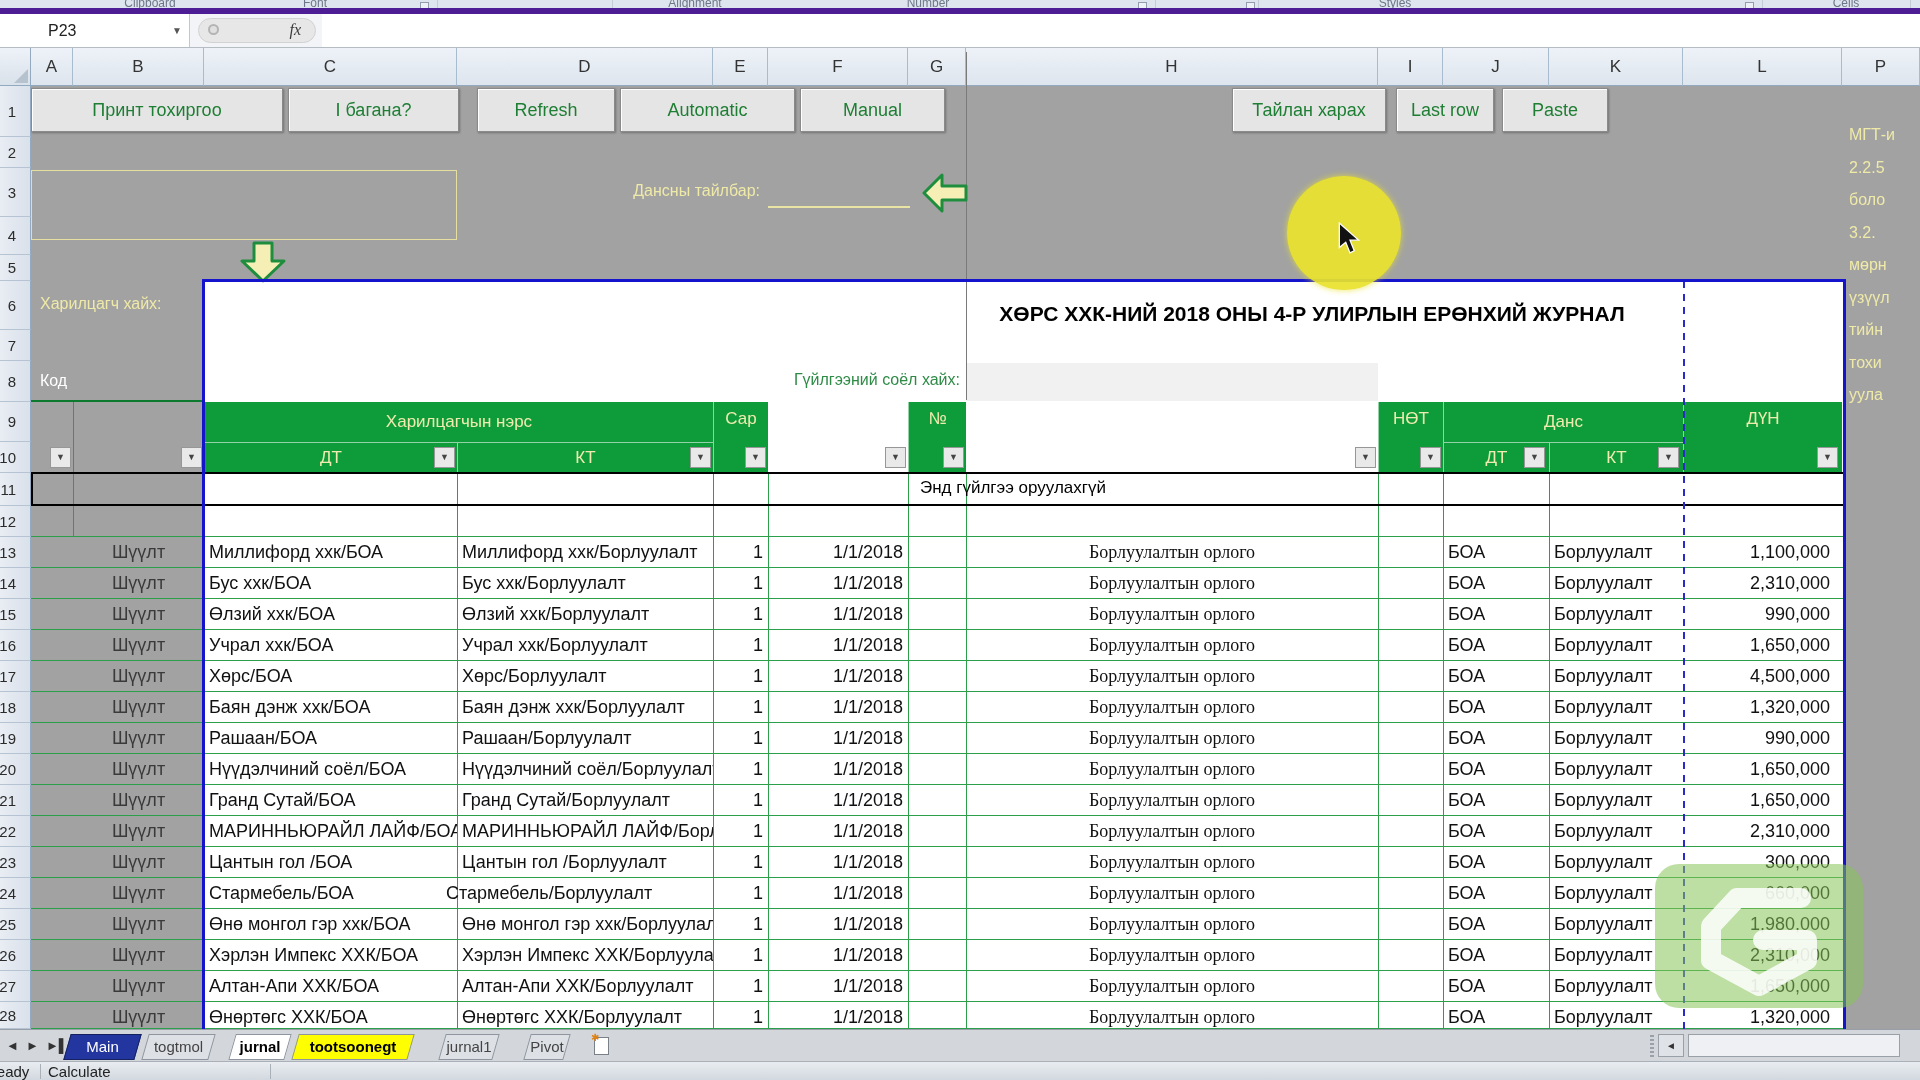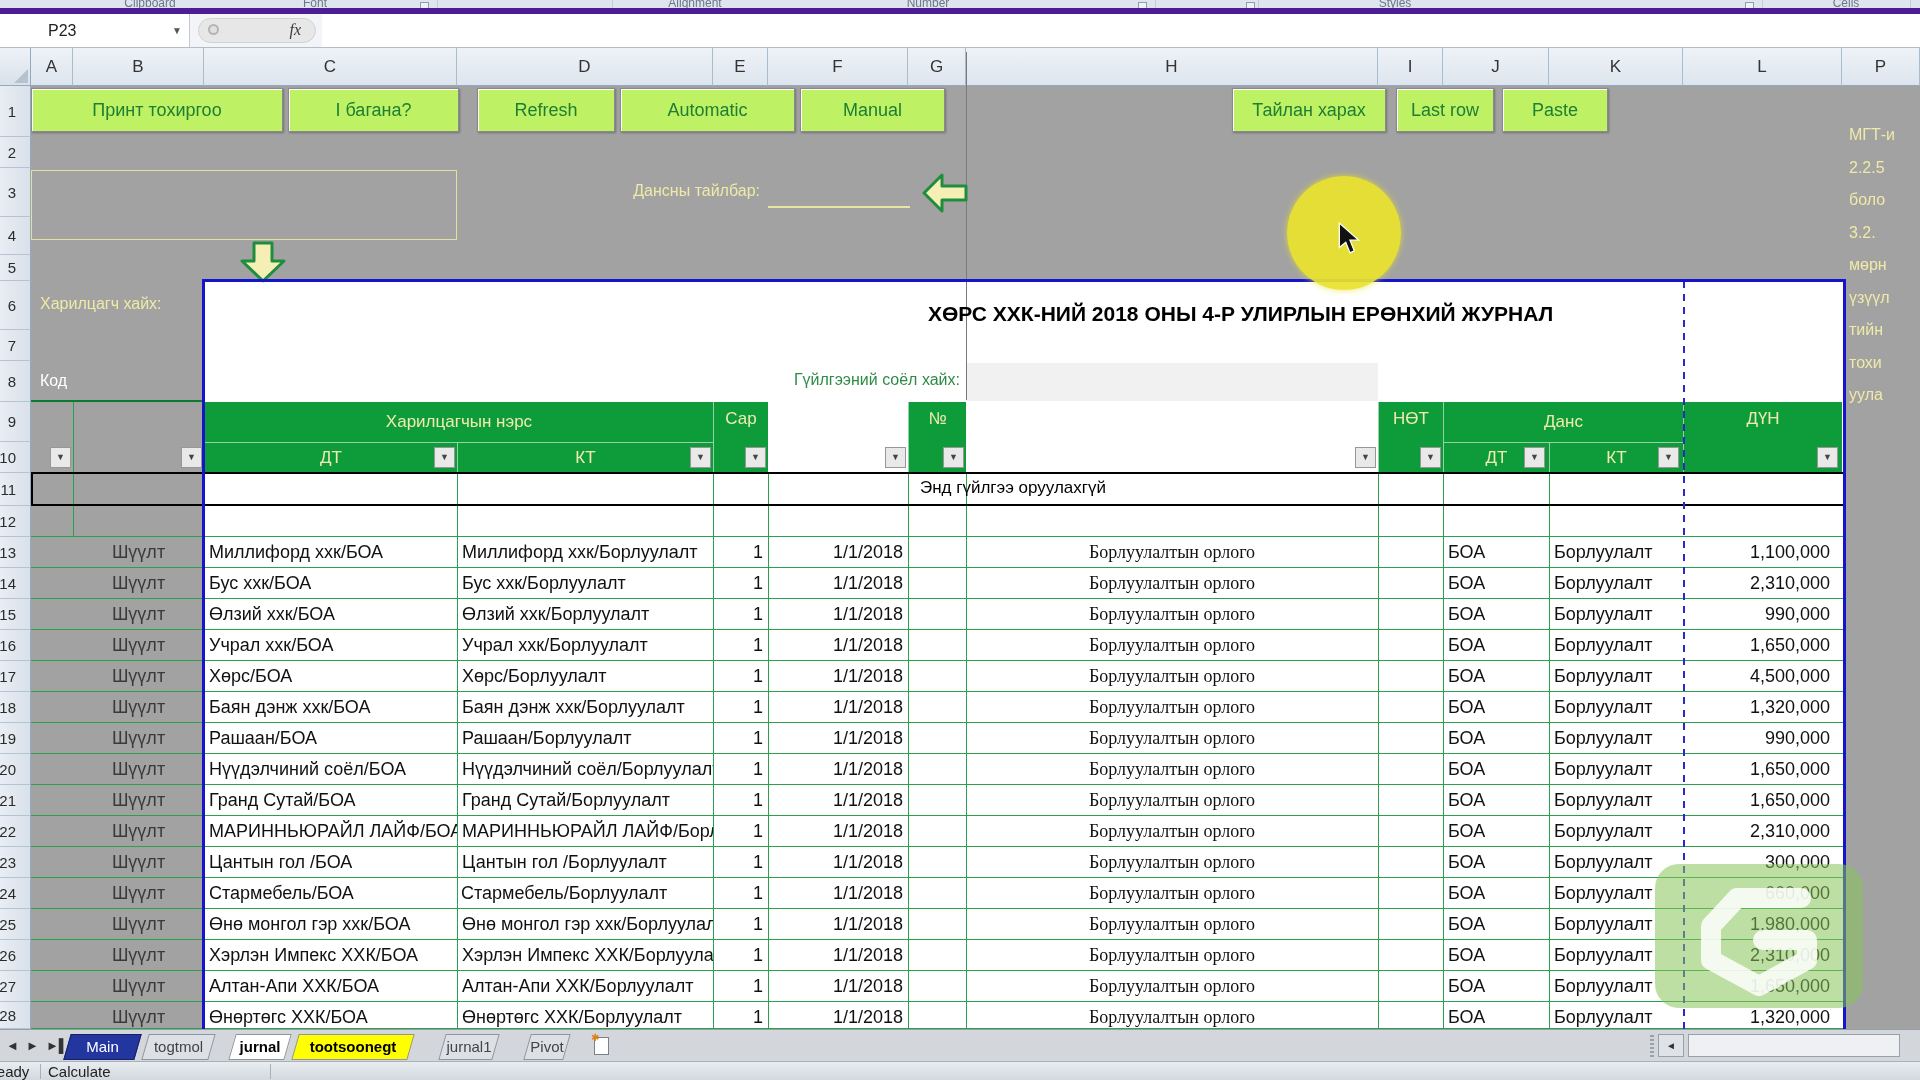--- a/index.html
+++ b/index.html
@@ -27,28 +27,28 @@
   #corner{position:absolute;left:0;top:0;width:31px;height:38px;background:linear-gradient(#eef2f8,#d9e1ea);border-right:1px solid #93a9bf;border-bottom:1px solid #93a9bf;box-sizing:border-box;}
   #corner::after{content:"";position:absolute;right:2px;bottom:2px;width:0;height:0;border-left:14px solid transparent;border-bottom:14px solid #b7c2cf;}
   .col-h{position:absolute;top:0;height:38px;line-height:38px;text-align:center;background:linear-gradient(#eef2f8,#dde5ee);border-right:1px solid #a8bccf;border-bottom:1px solid #93a9bf;box-sizing:border-box;color:#333;font-size:17px;}
 
   
   .row-h{position:absolute;left:0;width:31px;background:linear-gradient(90deg,#e9edf4,#d9e1ea);border-right:1px solid #93a9bf;border-bottom:1px solid #b5c3d3;box-sizing:border-box;overflow:hidden;}
   .row-h span{position:absolute;left:-24px;top:0;width:40px;height:100%;display:flex;align-items:center;justify-content:flex-end;font-size:15px;color:#2b2b2b;}
   .navy{position:absolute;left:0;width:6px;background:#1c2f80;}
 
   
-  .xbtn{position:absolute;top:88px;height:44px;background:#bef264;border:1px solid #8a8a8a;box-shadow:inset 1px 1px 0 #fff,1px 1px 2px rgba(0,0,0,.3);color:#1e7e34;font-size:18px;display:flex;align-items:center;justify-content:center;box-sizing:border-box;cursor:default;}
+  .xbtn{position:absolute;top:88px;height:44px;background:#e5e5e5;border:1px solid #8a8a8a;box-shadow:inset 1px 1px 0 #fff,1px 1px 2px rgba(0,0,0,.3);color:#1e7e34;font-size:18px;display:flex;align-items:center;justify-content:center;box-sizing:border-box;cursor:default;}
 
   .ylbl{position:absolute;color:#efeaa8;font-size:16px;white-space:nowrap;}
   #tablebg{position:absolute;left:204px;top:281px;width:1640px;height:748px;background:#fff;}
   #utga-input{position:absolute;left:966px;top:363px;width:412px;height:38px;background:#f1f1f1;}
   #ybox{position:absolute;left:31px;top:170px;width:426px;height:70px;border:1px solid #e6e0a0;box-sizing:border-box;}
   #underline{position:absolute;left:768px;top:206px;width:142px;height:2px;background:#e9e3a4;}
-  #title{position:absolute;left:928px;top:302px;width:700px;font-weight:bold;font-size:21px;color:#000;white-space:nowrap;}
+  #title{position:absolute;left:962px;top:302px;width:700px;text-align:center;font-weight:bold;font-size:21px;color:#000;white-space:nowrap;}
   #guilgee{position:absolute;left:610px;top:371px;width:350px;text-align:right;color:#2e8b46;font-size:16px;}
   #kod{position:absolute;left:40px;top:372px;color:#fff;font-size:16px;}
   #noentry{position:absolute;left:713px;top:478px;width:600px;text-align:center;font-size:17px;color:#000;}
 
   
   .gh{position:absolute;background:#0e9c3a;color:#f0ecaf;font-size:17px;text-align:center;box-sizing:border-box;border-left:1px solid rgba(255,255,255,.55);}
   .gh-top{padding-top:7px;}
   .fbtn{position:absolute;top:447px;width:21px;height:21px;background:#e9e9e9;border:1px solid #979797;box-sizing:border-box;color:#444;font-size:9px;line-height:18px;text-align:center;}
 
   
@@ -313,21 +313,21 @@
         <div class="dcell c-right" style="left: 682px; width: 55px;">1</div>
         <div class="dcell c-right" style="left: 737px; width: 140px;">1/1/2018</div>
         <div class="dcell c-center" style="left: 935px; width: 412px;">Борлуулалтын орлого</div>
         <div class="dcell c-left" style="left: 1412px; width: 106px;">БОА</div>
         <div class="dcell c-left" style="left: 1518px; width: 134px;">Борлуулалт</div>
         <div class="dcell c-amt" style="left: 1652px; width: 159px;">300,000</div>
       </div>
       <div class="drow" style="top: 878px; height: 31px;">
         <div class="dcell c-filter" style="left: 42px; width: 131px;">Шүүлт</div>
         <div class="dcell c-name" style="left: 173px; width: 253px;">Стармебель/БОА</div>
-        <div class="dcell c-name" style="left: 425px; width: 256px;">Стармебель/Борлуулалт</div>
+        <div class="dcell c-name" style="left: 410px; width: 256px;">Стармебель/Борлуулалт</div>
         <div class="dcell c-right" style="left: 682px; width: 55px;">1</div>
         <div class="dcell c-right" style="left: 737px; width: 140px;">1/1/2018</div>
         <div class="dcell c-center" style="left: 935px; width: 412px;">Борлуулалтын орлого</div>
         <div class="dcell c-left" style="left: 1412px; width: 106px;">БОА</div>
         <div class="dcell c-left" style="left: 1518px; width: 134px;">Борлуулалт</div>
         <div class="dcell c-amt" style="left: 1652px; width: 159px;">660,000</div>
       </div>
       <div class="drow" style="top: 909px; height: 31px;">
         <div class="dcell c-filter" style="left: 42px; width: 131px;">Шүүлт</div>
         <div class="dcell c-name" style="left: 173px; width: 253px;">Өнө монгол гэр ххк/БОА</div>

